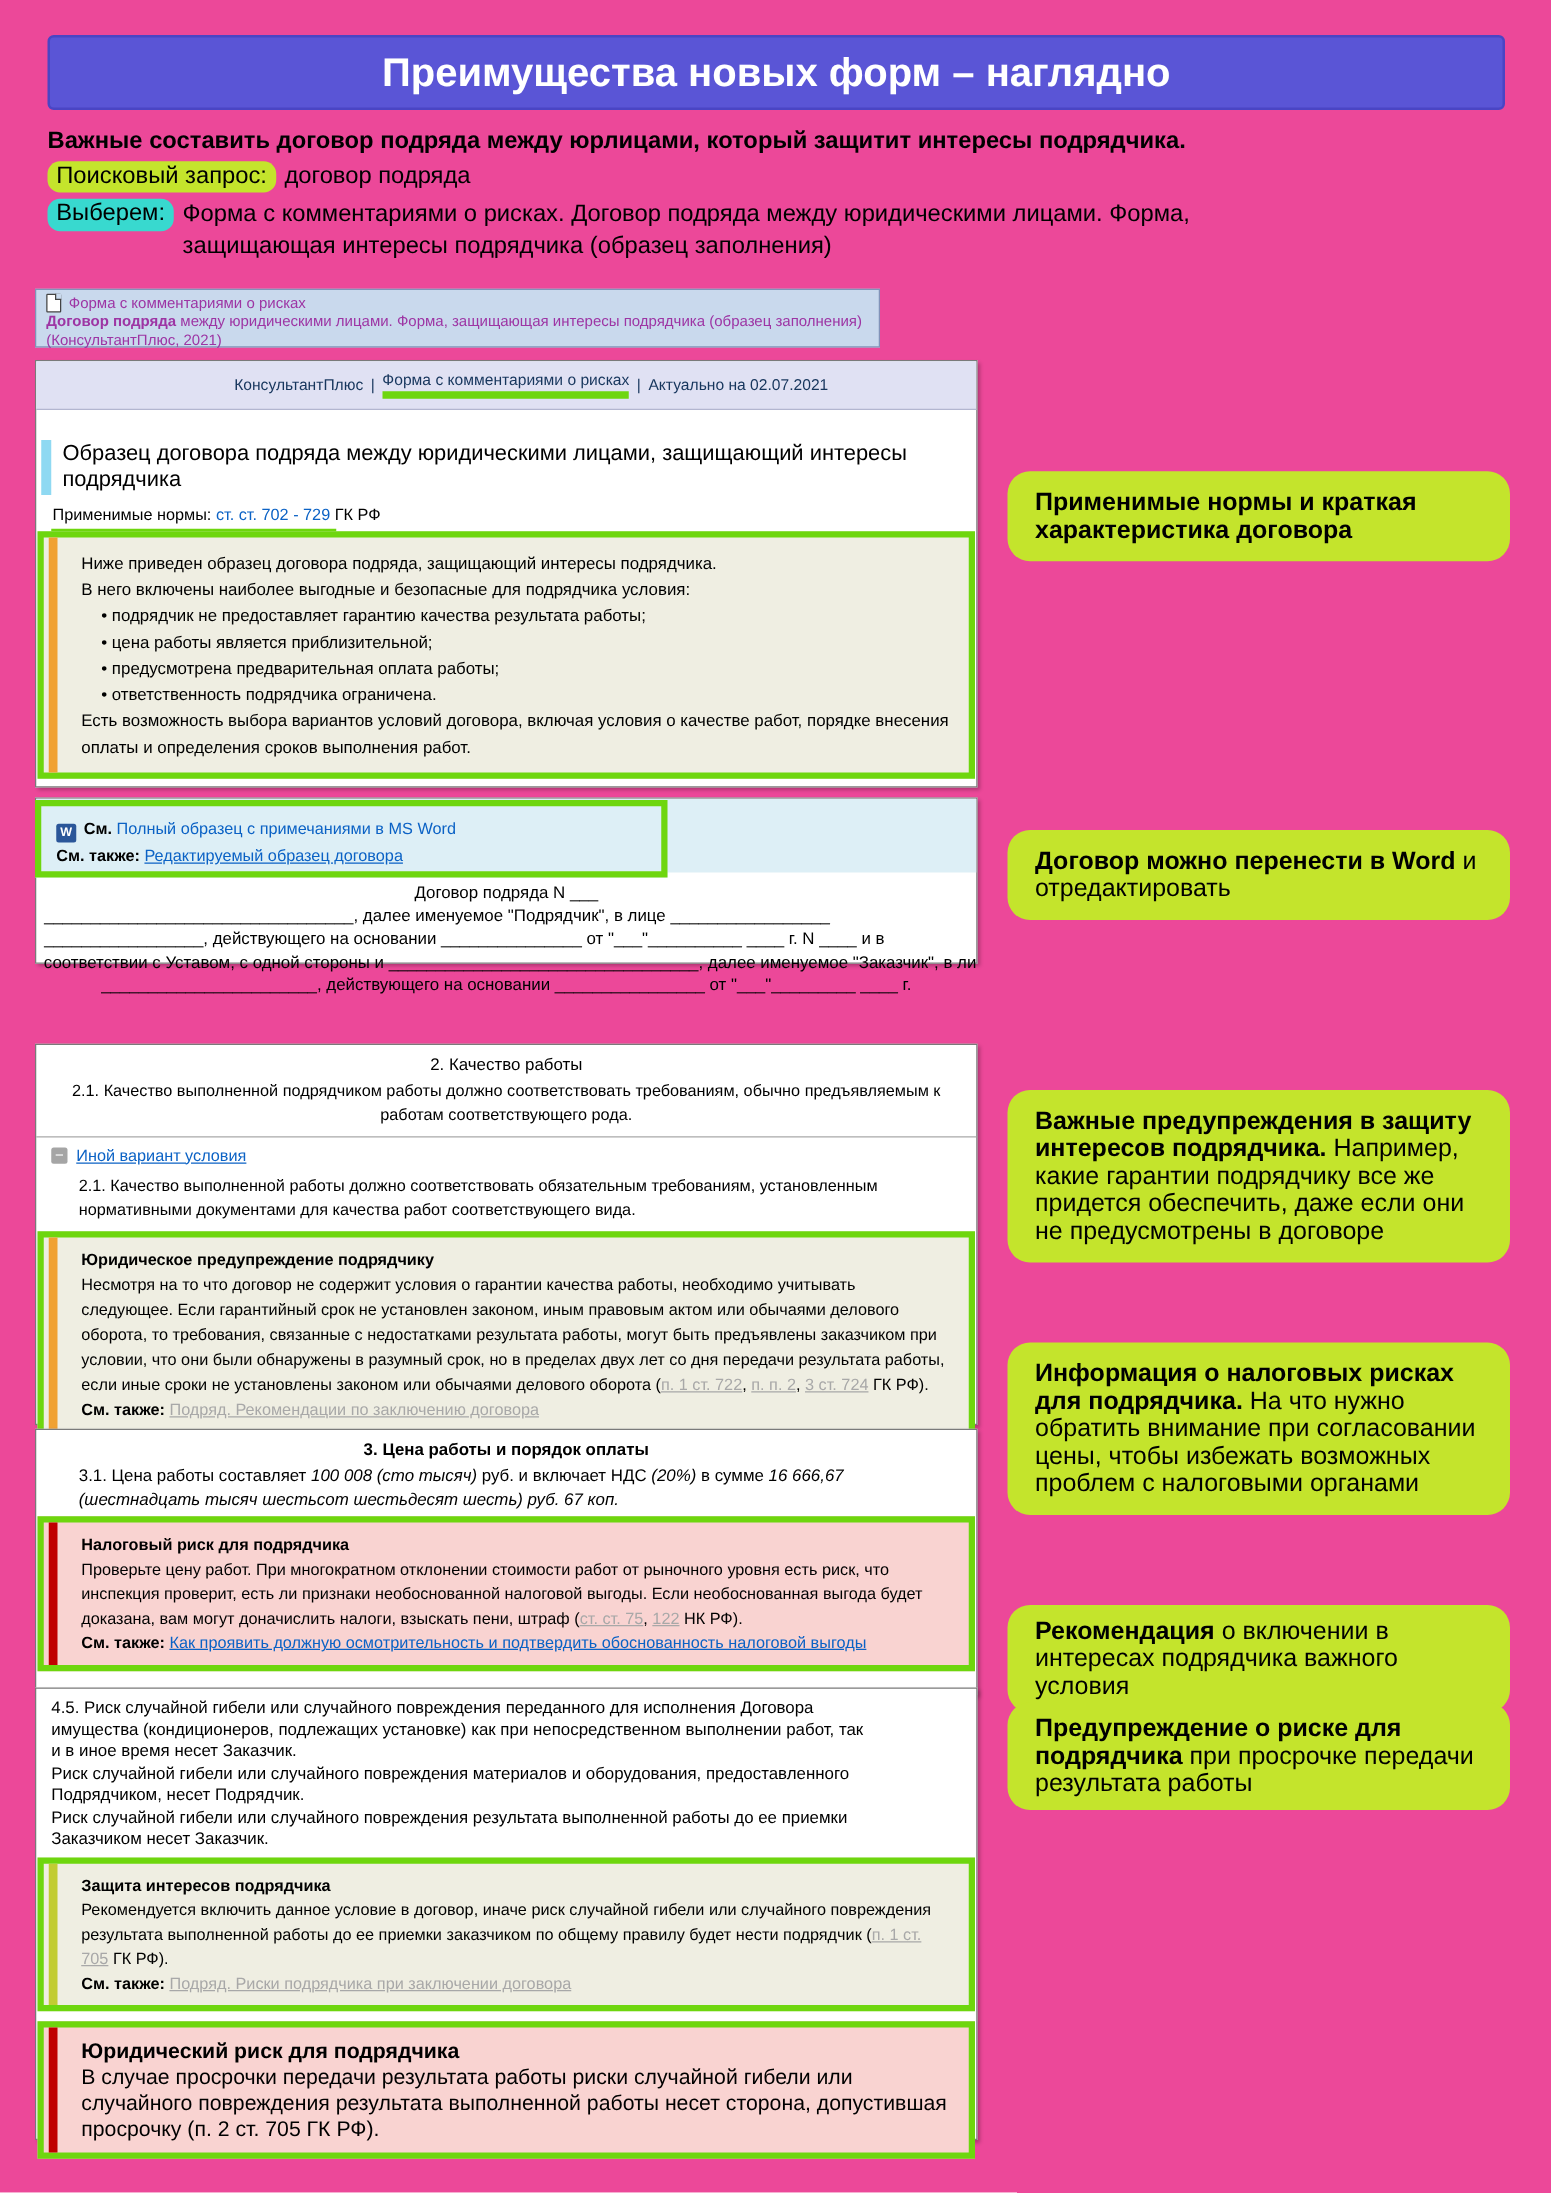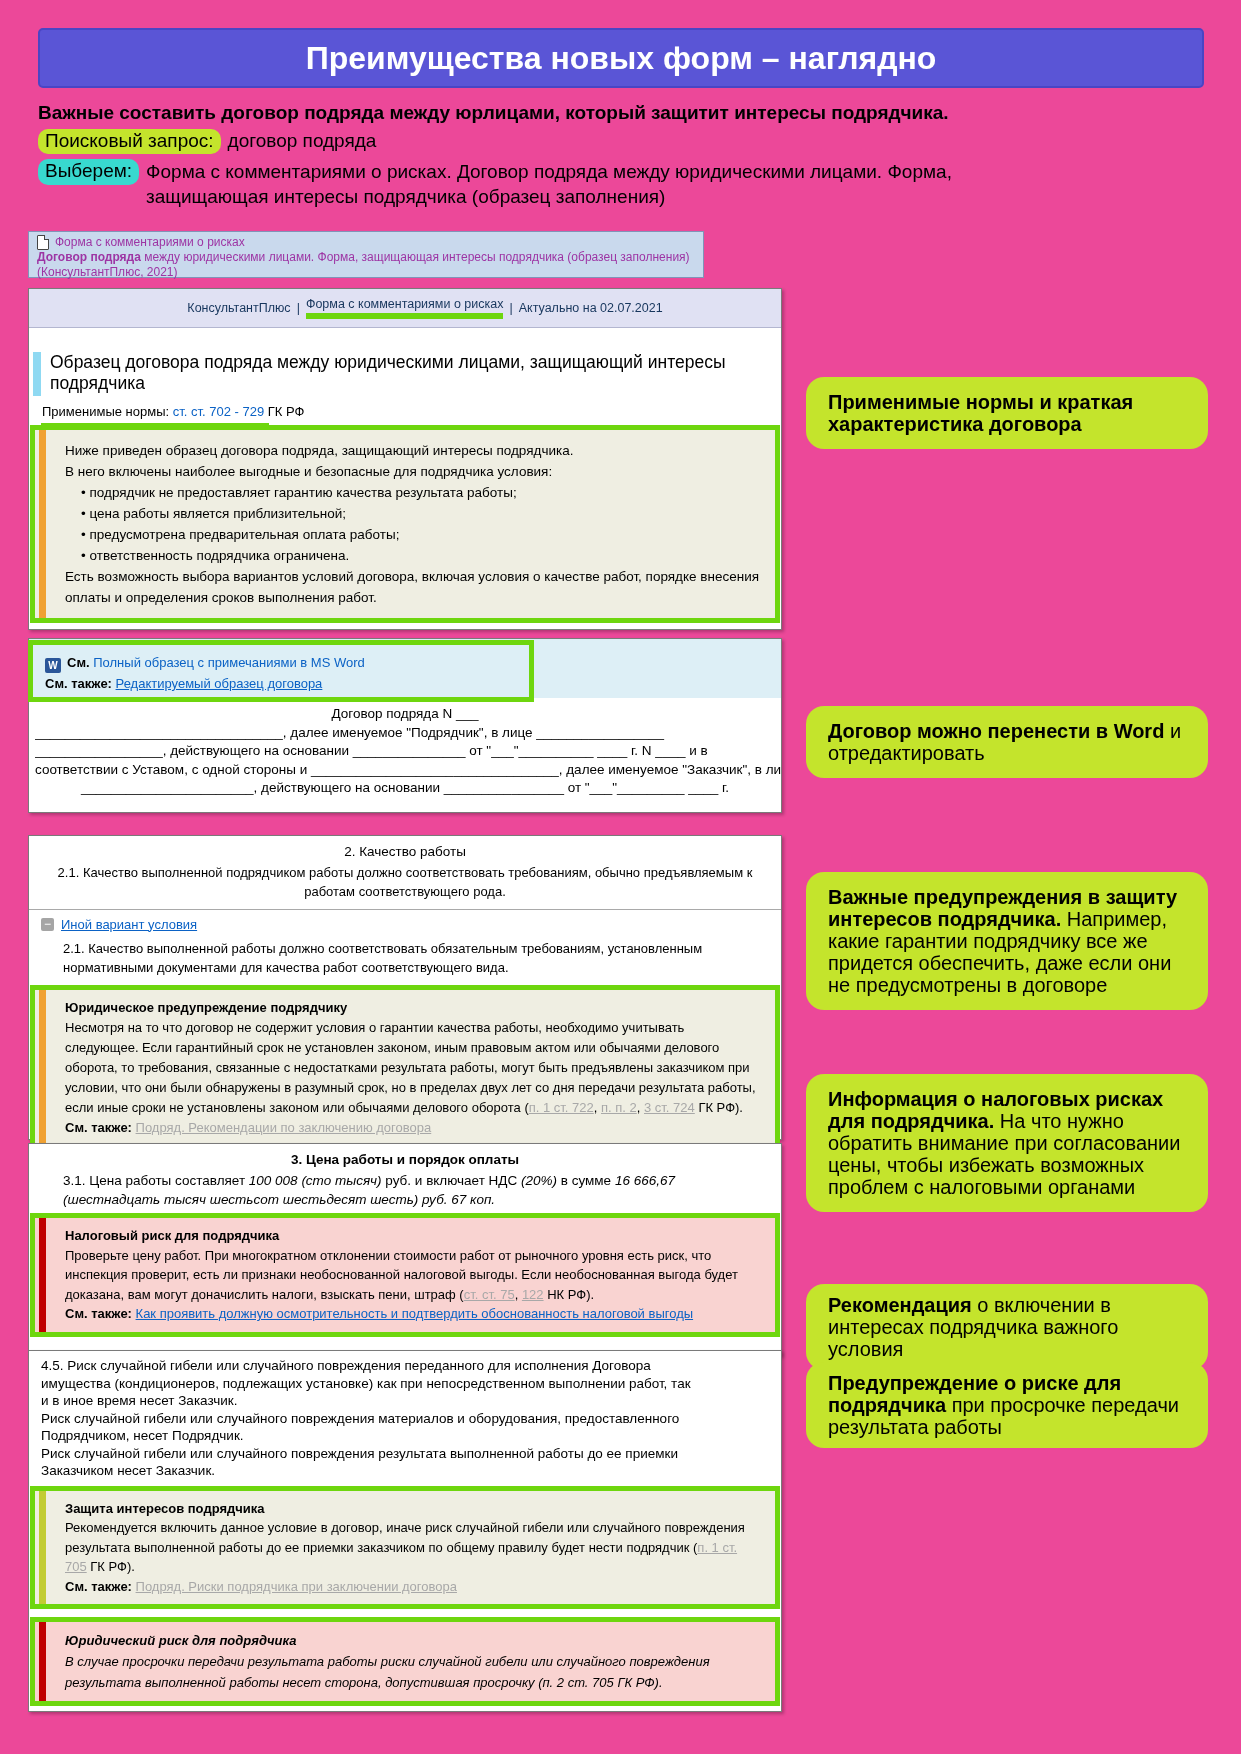--- a/index.html
+++ b/index.html
@@ -27,21 +27,21 @@
                font-size:12px;line-height:14.5px;color:#9d35a4;box-sizing:border-box;cursor:pointer;}
   .rc-line1{display:flex;align-items:center;gap:6px;}
   .doc-ic{width:10px;height:13px;border:1.5px solid #444;border-radius:1px;position:relative;flex:0 0 auto;background:#fff;}
   .doc-ic::after{content:"";position:absolute;right:-1px;top:-1px;width:4px;height:4px;background:#c9d9ed;border-left:1.5px solid #444;border-bottom:1.5px solid #444;}
   .rc-b{font-weight:bold;}
 
   
   .panel{position:absolute;left:28px;width:754px;background:#fff;
          border:1px solid #7a7a7a;box-shadow:2px 2px 3px rgba(0,0,0,.25);box-sizing:border-box;}
   .panel-doc{top:288px;height:342px;}
-  .panel-word{top:638px;height:175px;}
+  .panel-word{top:638px;height:133px;}
   .panel-s2{top:835px;height:305px;}
   .panel-s3{top:1143px;height:213px;}
   .panel-s4{top:1350px;height:362px;}
 
   
   .doc-header{height:38px;background:#e0e1f3;border-bottom:1px solid #b3b6d0;
               display:flex;align-items:center;justify-content:center;gap:6px;
               font-size:12.5px;color:#17365d;padding-left:40px;}
   .doc-type-hl{border-bottom:6px solid #6ed60e;padding-bottom:2px;}
   .doc-title-wrap{margin:24px 16px 0 4px;display:flex;}
@@ -94,28 +94,28 @@
   .risk-paras div{margin:0;}
 
   .lb{color:#0b62c5;cursor:pointer;text-decoration:none;}
   .lbu{color:#0b62c5;cursor:pointer;text-decoration:underline;}
   .lg{color:#a8a8a8;cursor:pointer;text-decoration:underline;}
 
   
   .warn1{margin-top:8px;padding:8px 14px 8px 30px;font-size:13px;line-height:20px;}
   .warn3{margin-top:4px;padding:8px 14px 8px 30px;font-size:13px;line-height:19.5px;}
   .warn4a{margin-top:6px;padding:8px 14px 8px 30px;font-size:13px;line-height:19.5px;}
-  .warn4b{margin-top:8px;padding:8px 14px 8px 30px;font-size:13px;line-height:21px;font-style:italic;}
+  .warn4b{margin-top:8px;padding:8px 14px 8px 30px;font-size:17px;line-height:21px;}
 
   
   .callout{position:absolute;left:806px;width:402px;background:#c4e42c;border-radius:18px;
            padding:14px 22px;font-size:20px;line-height:22px;box-sizing:border-box;}
   .callout b{font-weight:bold;}
   .co1{top:377px;}
-  .co2{top:706px;}
+  .co2{top:664px;}
   .co3{top:872px;}
   .co4{top:1074px;}
   .co5{top:1284px;padding:10px 22px;}
   .co6{top:1362px;padding:10px 22px;}
 </style>
 </head>
 <body>
 
 <div class="page">
 

